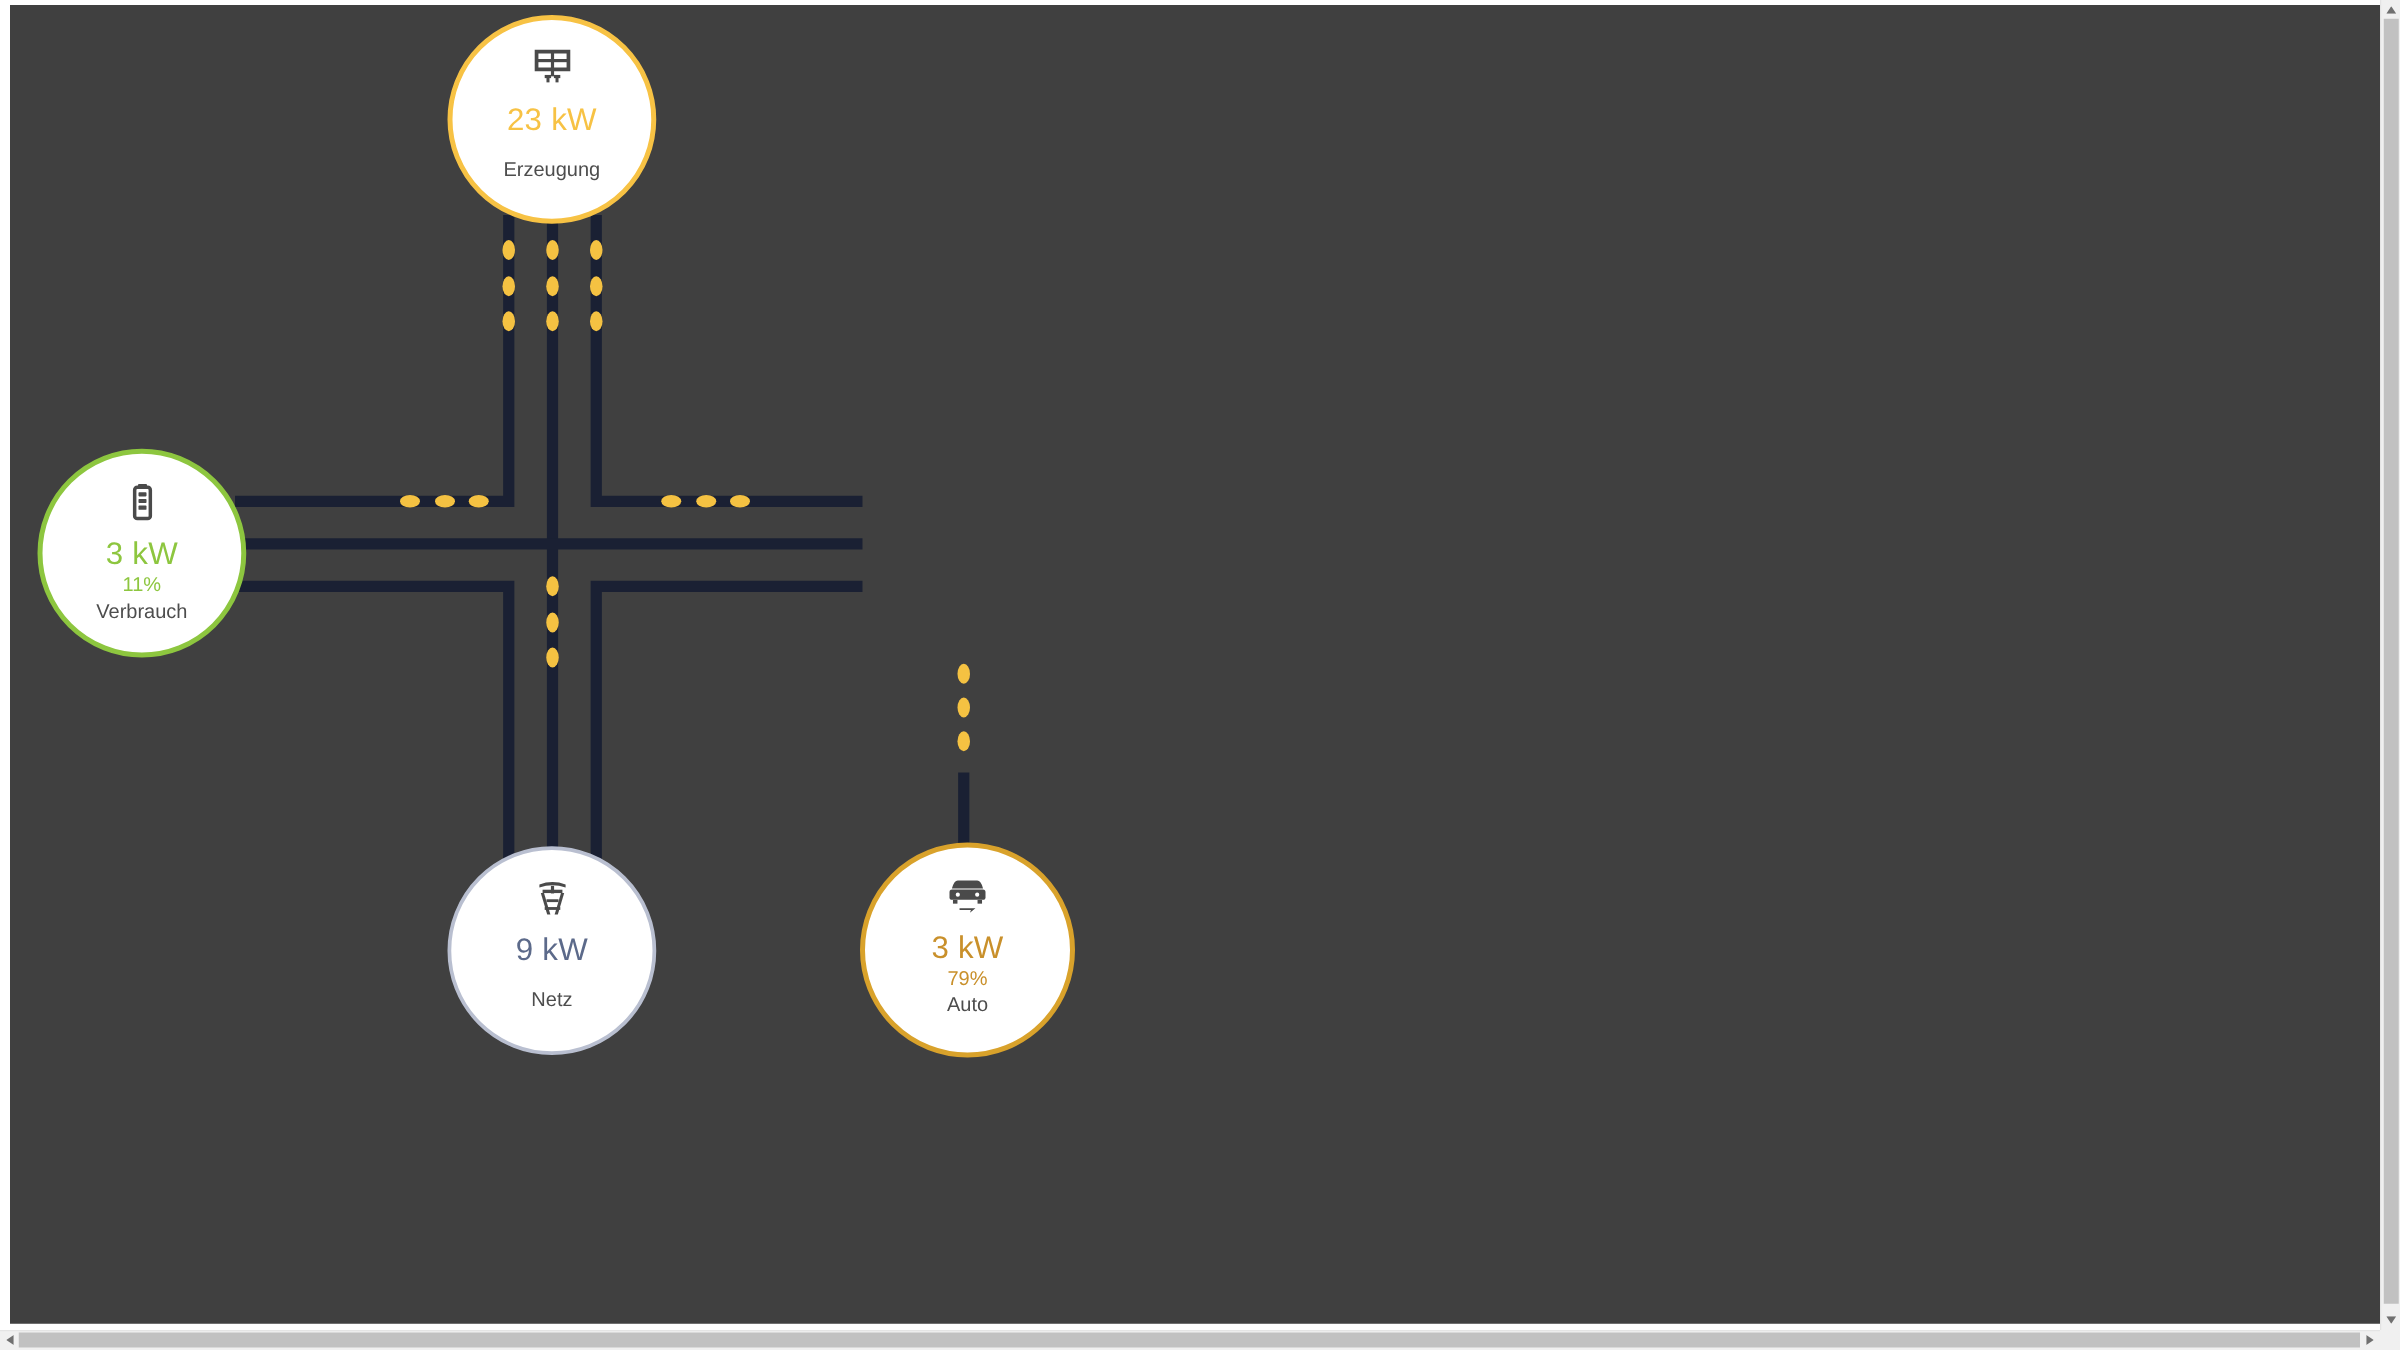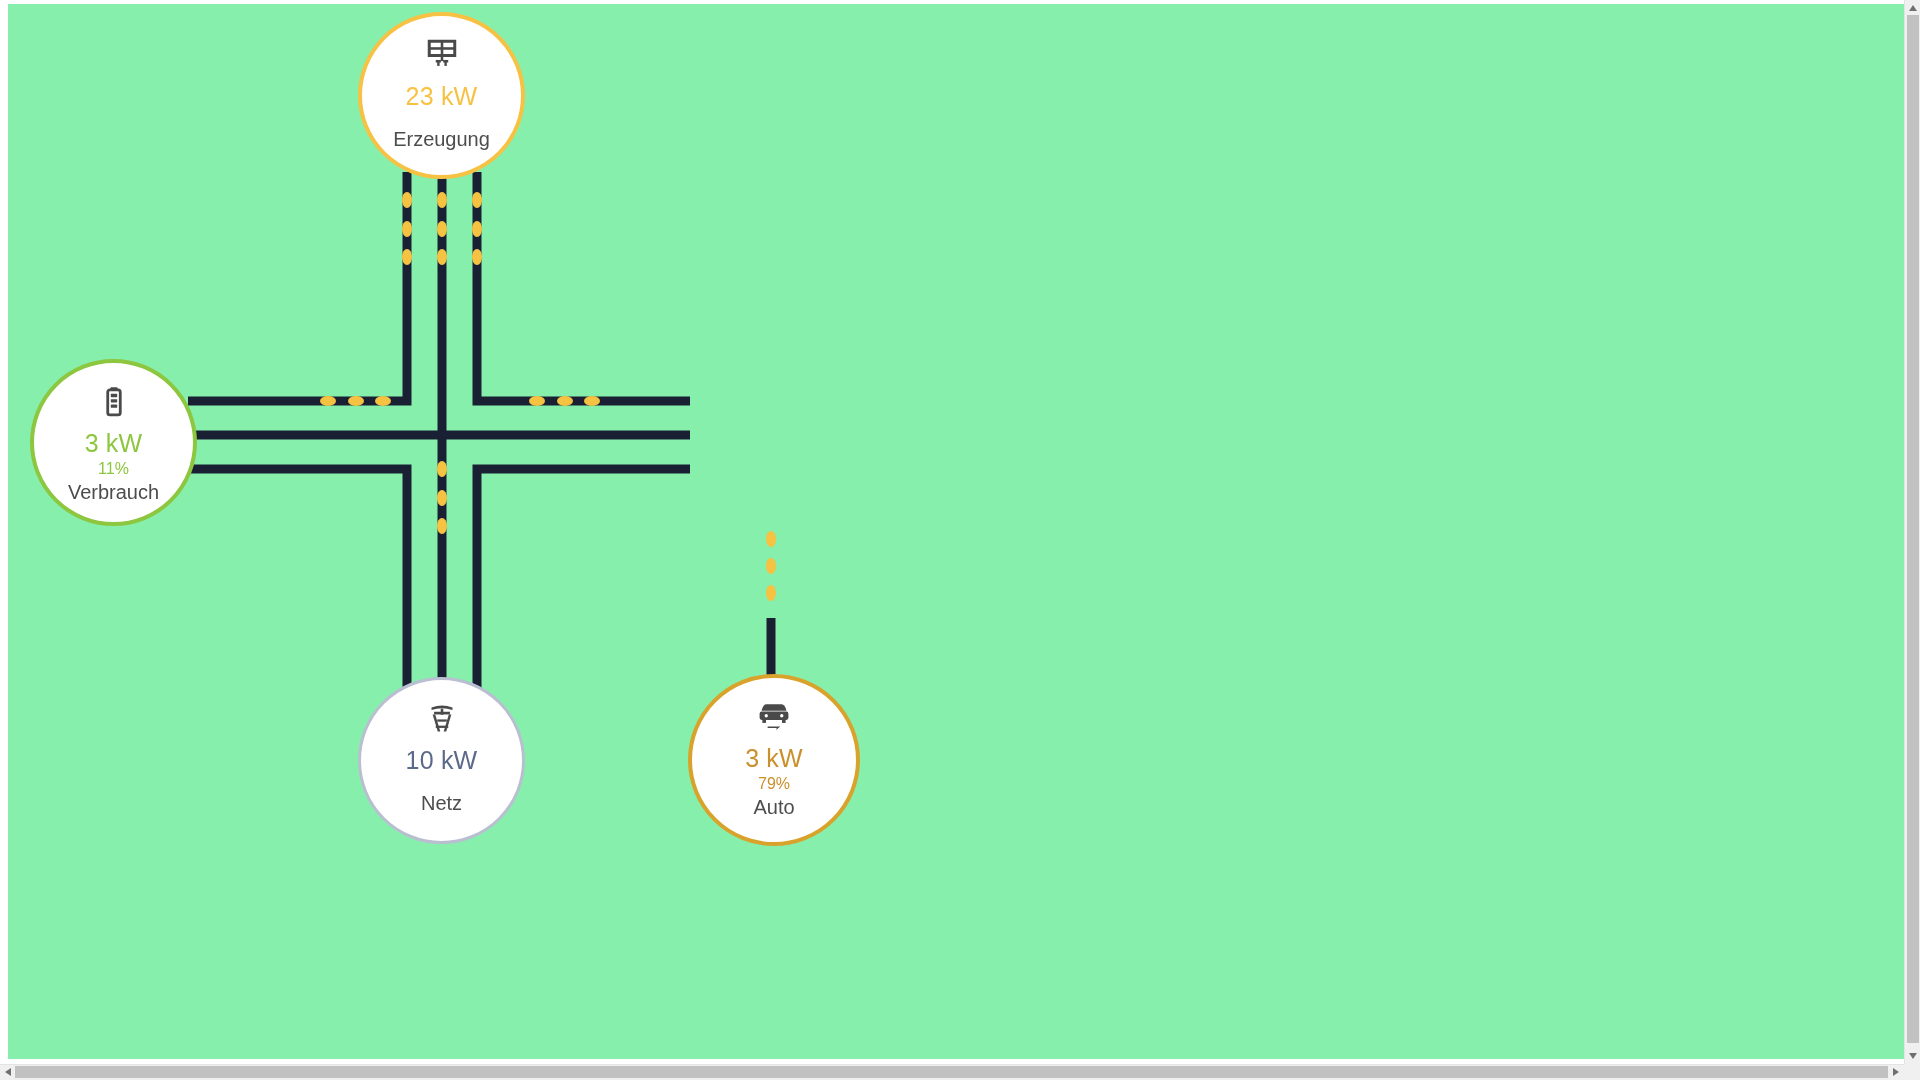--- a/index.html
+++ b/index.html
@@ -19,21 +19,21 @@
     background: #ffffff;
   }
 
   
   #canvas {
     position: absolute;
     left: 8px;
     top: 4px;
     width: 1896px;
     height: 1055px;
-    background: #86efac;
+    background: #404040;
     overflow: hidden;
   }
 
   #flow-svg {
     position: absolute;
     left: 0; top: 0;
     width: 1896px;
     height: 1055px;
   }
 
@@ -62,21 +62,21 @@
     line-height: 1.05;
     margin-top: 9px;
     letter-spacing: 0.2px;
   }
   .node-pct {
     font-size: 16px;
     line-height: 1.15;
     margin-top: 4px;
   }
   .node-label {
-    font-size: 20px;
+    font-size: 16px;
     line-height: 1.15;
     color: #4d4d4d;
     margin-top: 2px;
   }
   .node-label.spaced { margin-top: 19px; }
 
   
   #node-solar      { border: 4px solid #f7c244; box-shadow: 0 0 0 0 transparent; }
   #node-battery    { border: 4px solid #8dc63f; }
   #node-house      { border: 4px solid #17b3e8; }
@@ -237,21 +237,21 @@
             <path d="M4.6 4.6 Q12 1.9 19.4 4.6 L19.4 6.3 Q12 3.9 4.6 6.3 Z"></path>
             <rect x="6.4" y="7.6" width="11.2" height="1.9"></rect>
             <path d="M7.2 9.5 L10.8 21.6 L9.0 21.6 L5.4 9.5 Z"></path>
             <path d="M16.8 9.5 L13.2 21.6 L15.0 21.6 L18.6 9.5 Z"></path>
             <rect x="8.6" y="13.0" width="6.8" height="1.6"></rect>
             <rect x="7.6" y="17.4" width="8.8" height="1.6"></rect>
             <rect x="11.1" y="5.4" width="1.8" height="4.3"></rect>
           </g>
         </svg>
       </div>
-      <div class="node-power pwr-grid">10 kW</div>
+      <div class="node-power pwr-grid">9 kW</div>
       <div class="node-label spaced">Netz</div>
     </div>
 
     <div class="node" id="node-car" style="left:680px; top:670px; width:172px; height:172px;">
       <div class="node-icon">
         <svg width="36" height="34" viewBox="0 0 26 24">
           <g class="icon-dark">
             <path d="M4.0 8.2 Q5.2 3.6 7.4 3.6 L18.6 3.6 Q20.8 3.6 22.0 8.2 Z"></path>
             <rect x="2.6" y="8.8" width="20.8" height="6.0" rx="1.5"></rect>
             <rect x="4.6" y="14.8" width="2.6" height="2.2"></rect>

